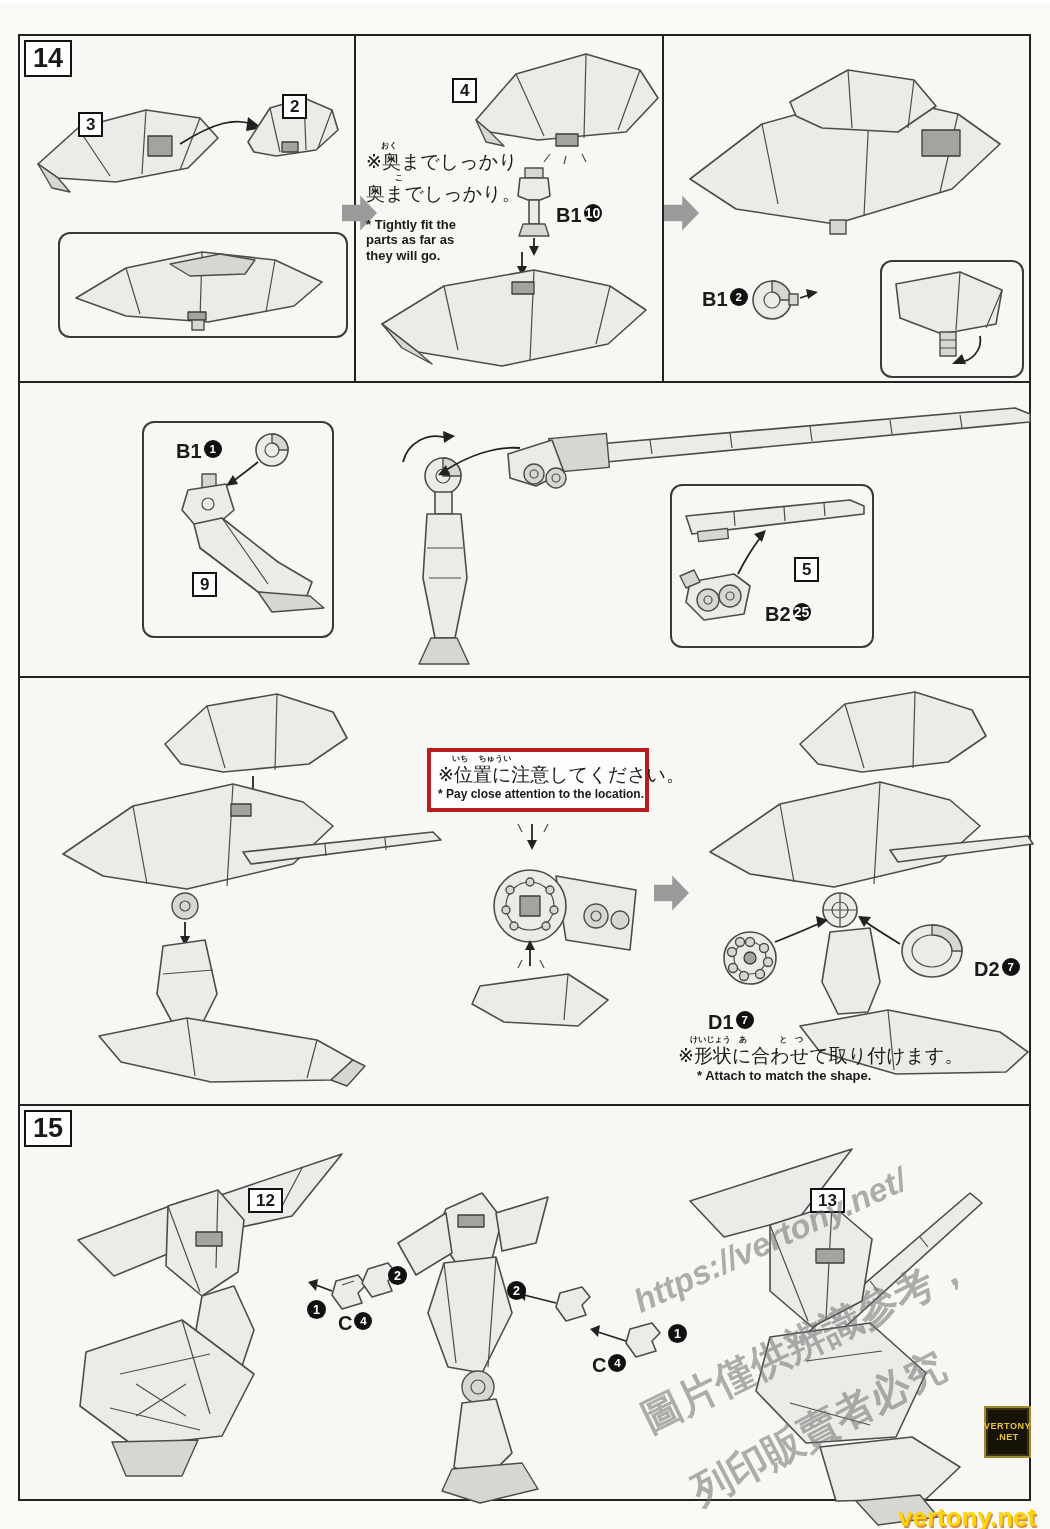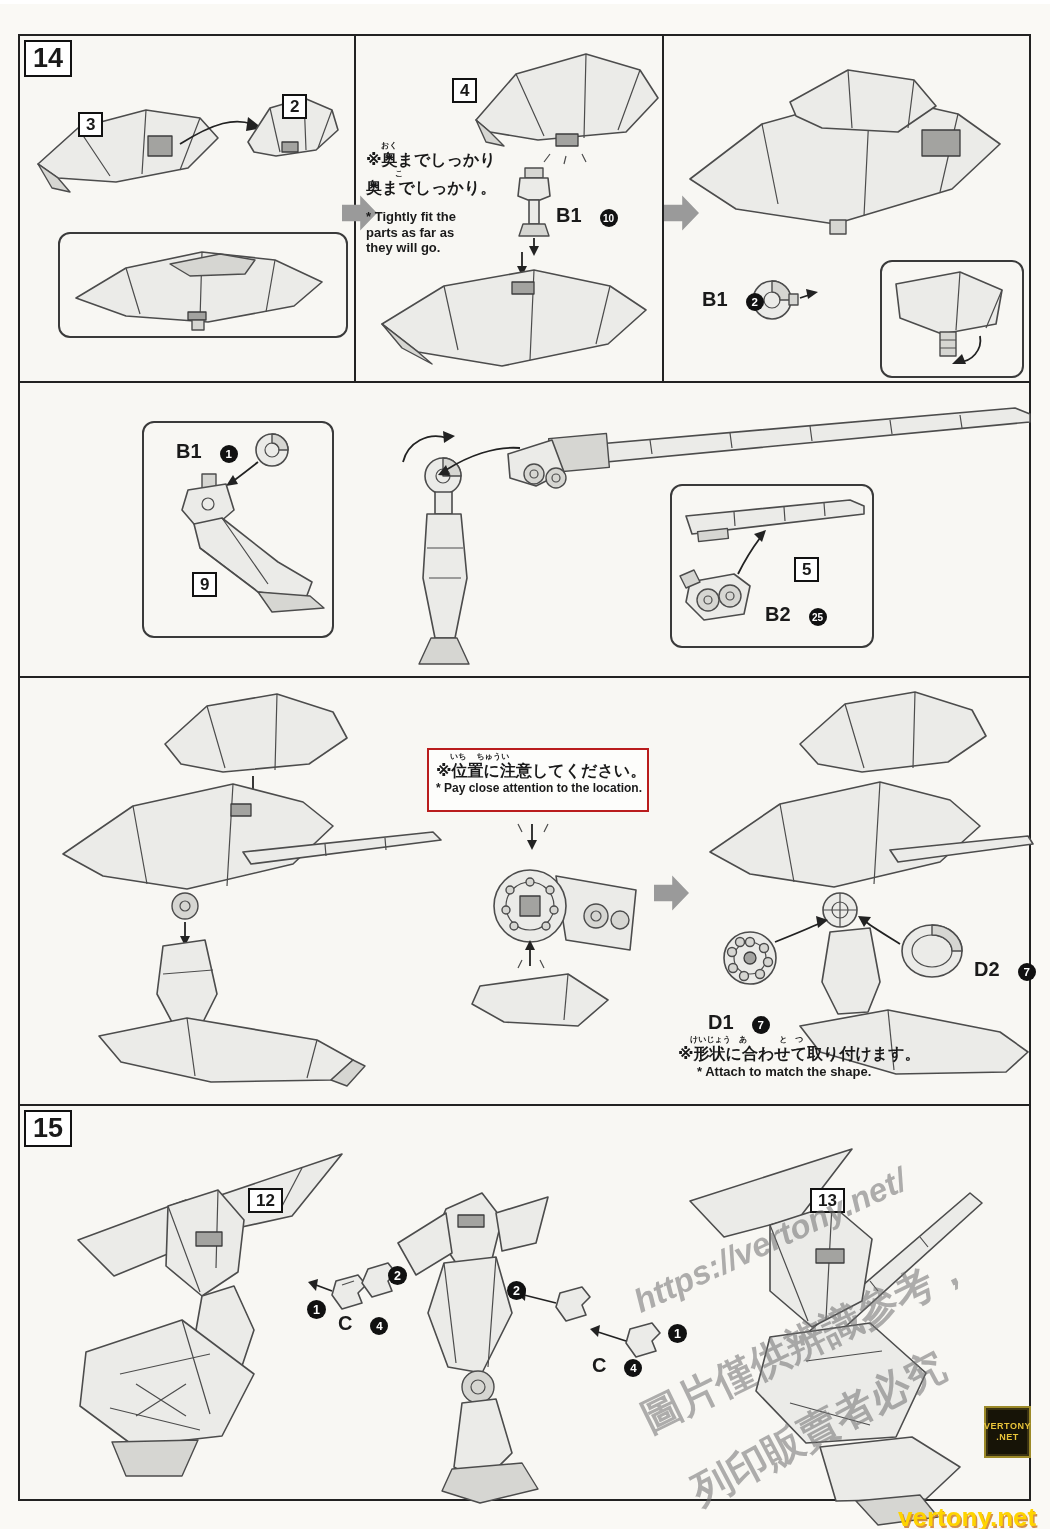--- a/index.html
+++ b/index.html
@@ -8,29 +8,29 @@
         font-family:"Liberation Sans","DejaVu Sans",sans-serif;color:#1a1a1a;overflow:hidden}
   .frame{position:absolute;left:18px;top:30px;width:1013px;height:1467px;
          border:2.5px solid #222;background:#f8f7f3}
   .hline{position:absolute;left:-1px;width:1012px;height:0;border-top:2px solid #222}
   .vline{position:absolute;width:0;border-left:2px solid #222}
   .stepnum{position:absolute;border:2.5px solid #111;background:#fff;font-size:27px;
            font-weight:bold;line-height:1;padding:3px 7px;z-index:5}
   .pbox{position:absolute;border:2px solid #111;background:#fff;font-size:17px;
         font-weight:bold;line-height:1;padding:2px 6px;z-index:5}
   .plabel{position:absolute;font-size:20px;font-weight:bold;display:flex;
-          align-items:flex-end;gap:18px;z-index:5;white-space:nowrap}
+          align-items:flex-start;gap:2px;z-index:5;white-space:nowrap}
   .cnum{display:inline-flex;align-items:center;justify-content:center;background:#111;
         color:#fff;border-radius:50%;width:18px;height:18px;font-size:11.5px;font-weight:bold;flex:none}
-  .cnum.two{font-size:10px}
+  .cnum.two{font-size:14px}
   .callout{position:absolute;width:19px;height:19px;border-radius:50%;background:#111;color:#fff;
            font-size:12.5px;font-weight:bold;display:flex;align-items:center;justify-content:center;z-index:6}
   .rbox{position:absolute;border:2px solid #3a3a3a;border-radius:12px}
-  .notebox{position:absolute;border:2px solid #b91c1c;background:#fdfdfb;padding:3px 7px;z-index:5}
-  .jp{font-size:16px;font-weight:bold;line-height:1.25;white-space:nowrap}
+  .notebox{position:absolute;border:4px solid #b91c1c;background:#fdfdfb;padding:3px 7px;z-index:5}
+  .jp{font-size:19px;font-weight:normal;line-height:1.25;white-space:nowrap}
   .en{font-size:13px;font-weight:bold;line-height:1.2;white-space:nowrap}
   .furi{font-size:8px;font-weight:bold;line-height:1;white-space:pre}
   .noteblock{position:absolute;z-index:5}
   .barrow{position:absolute;width:35px;height:38px;background:#9a9a9a;z-index:4;
           clip-path:polygon(0 28%,52% 28%,52% 4%,100% 50%,52% 96%,52% 72%,0 72%)}
   .wm{position:absolute;font-weight:bold;color:rgba(112,112,112,.55);white-space:nowrap;
       z-index:40;pointer-events:none}
   .badge{position:absolute;left:984px;top:1402px;width:47px;height:52px;background:#171407;
          border:2px solid #9c8a28;box-shadow:inset 0 0 0 2px #3a3212;display:flex;flex-direction:column;
          align-items:center;justify-content:center;color:#e8c43a;font-size:9px;font-weight:bold;

